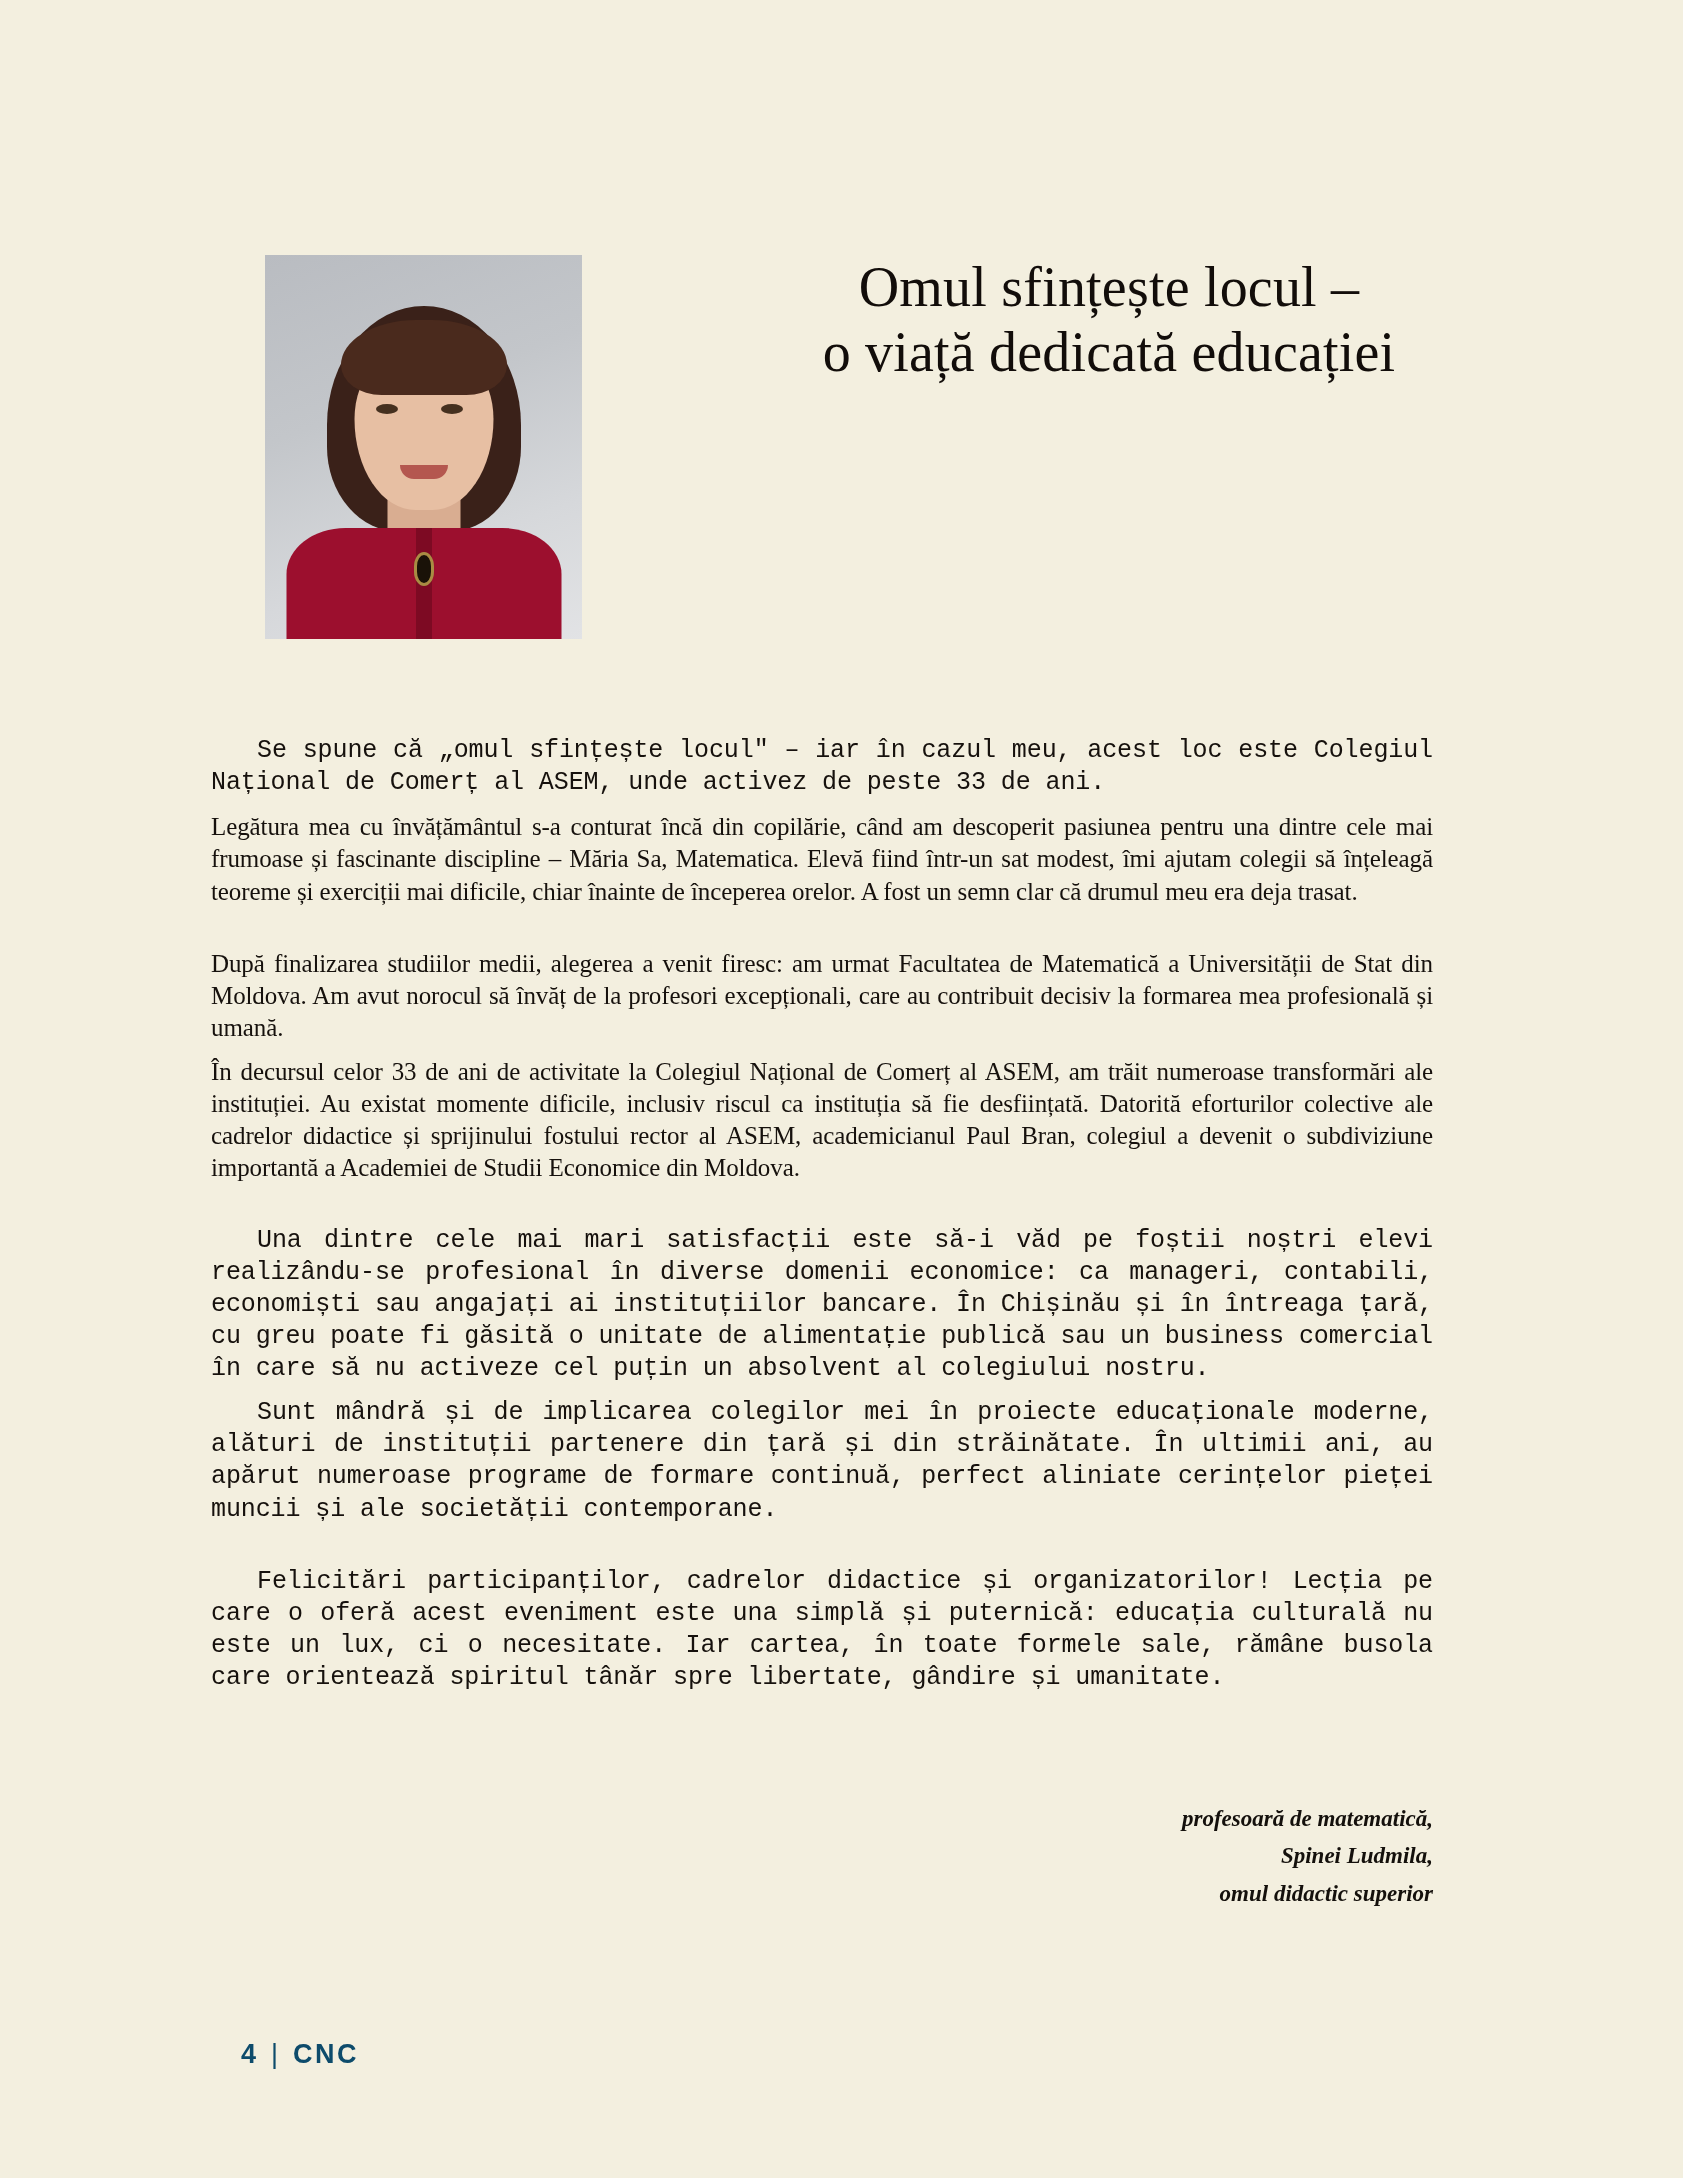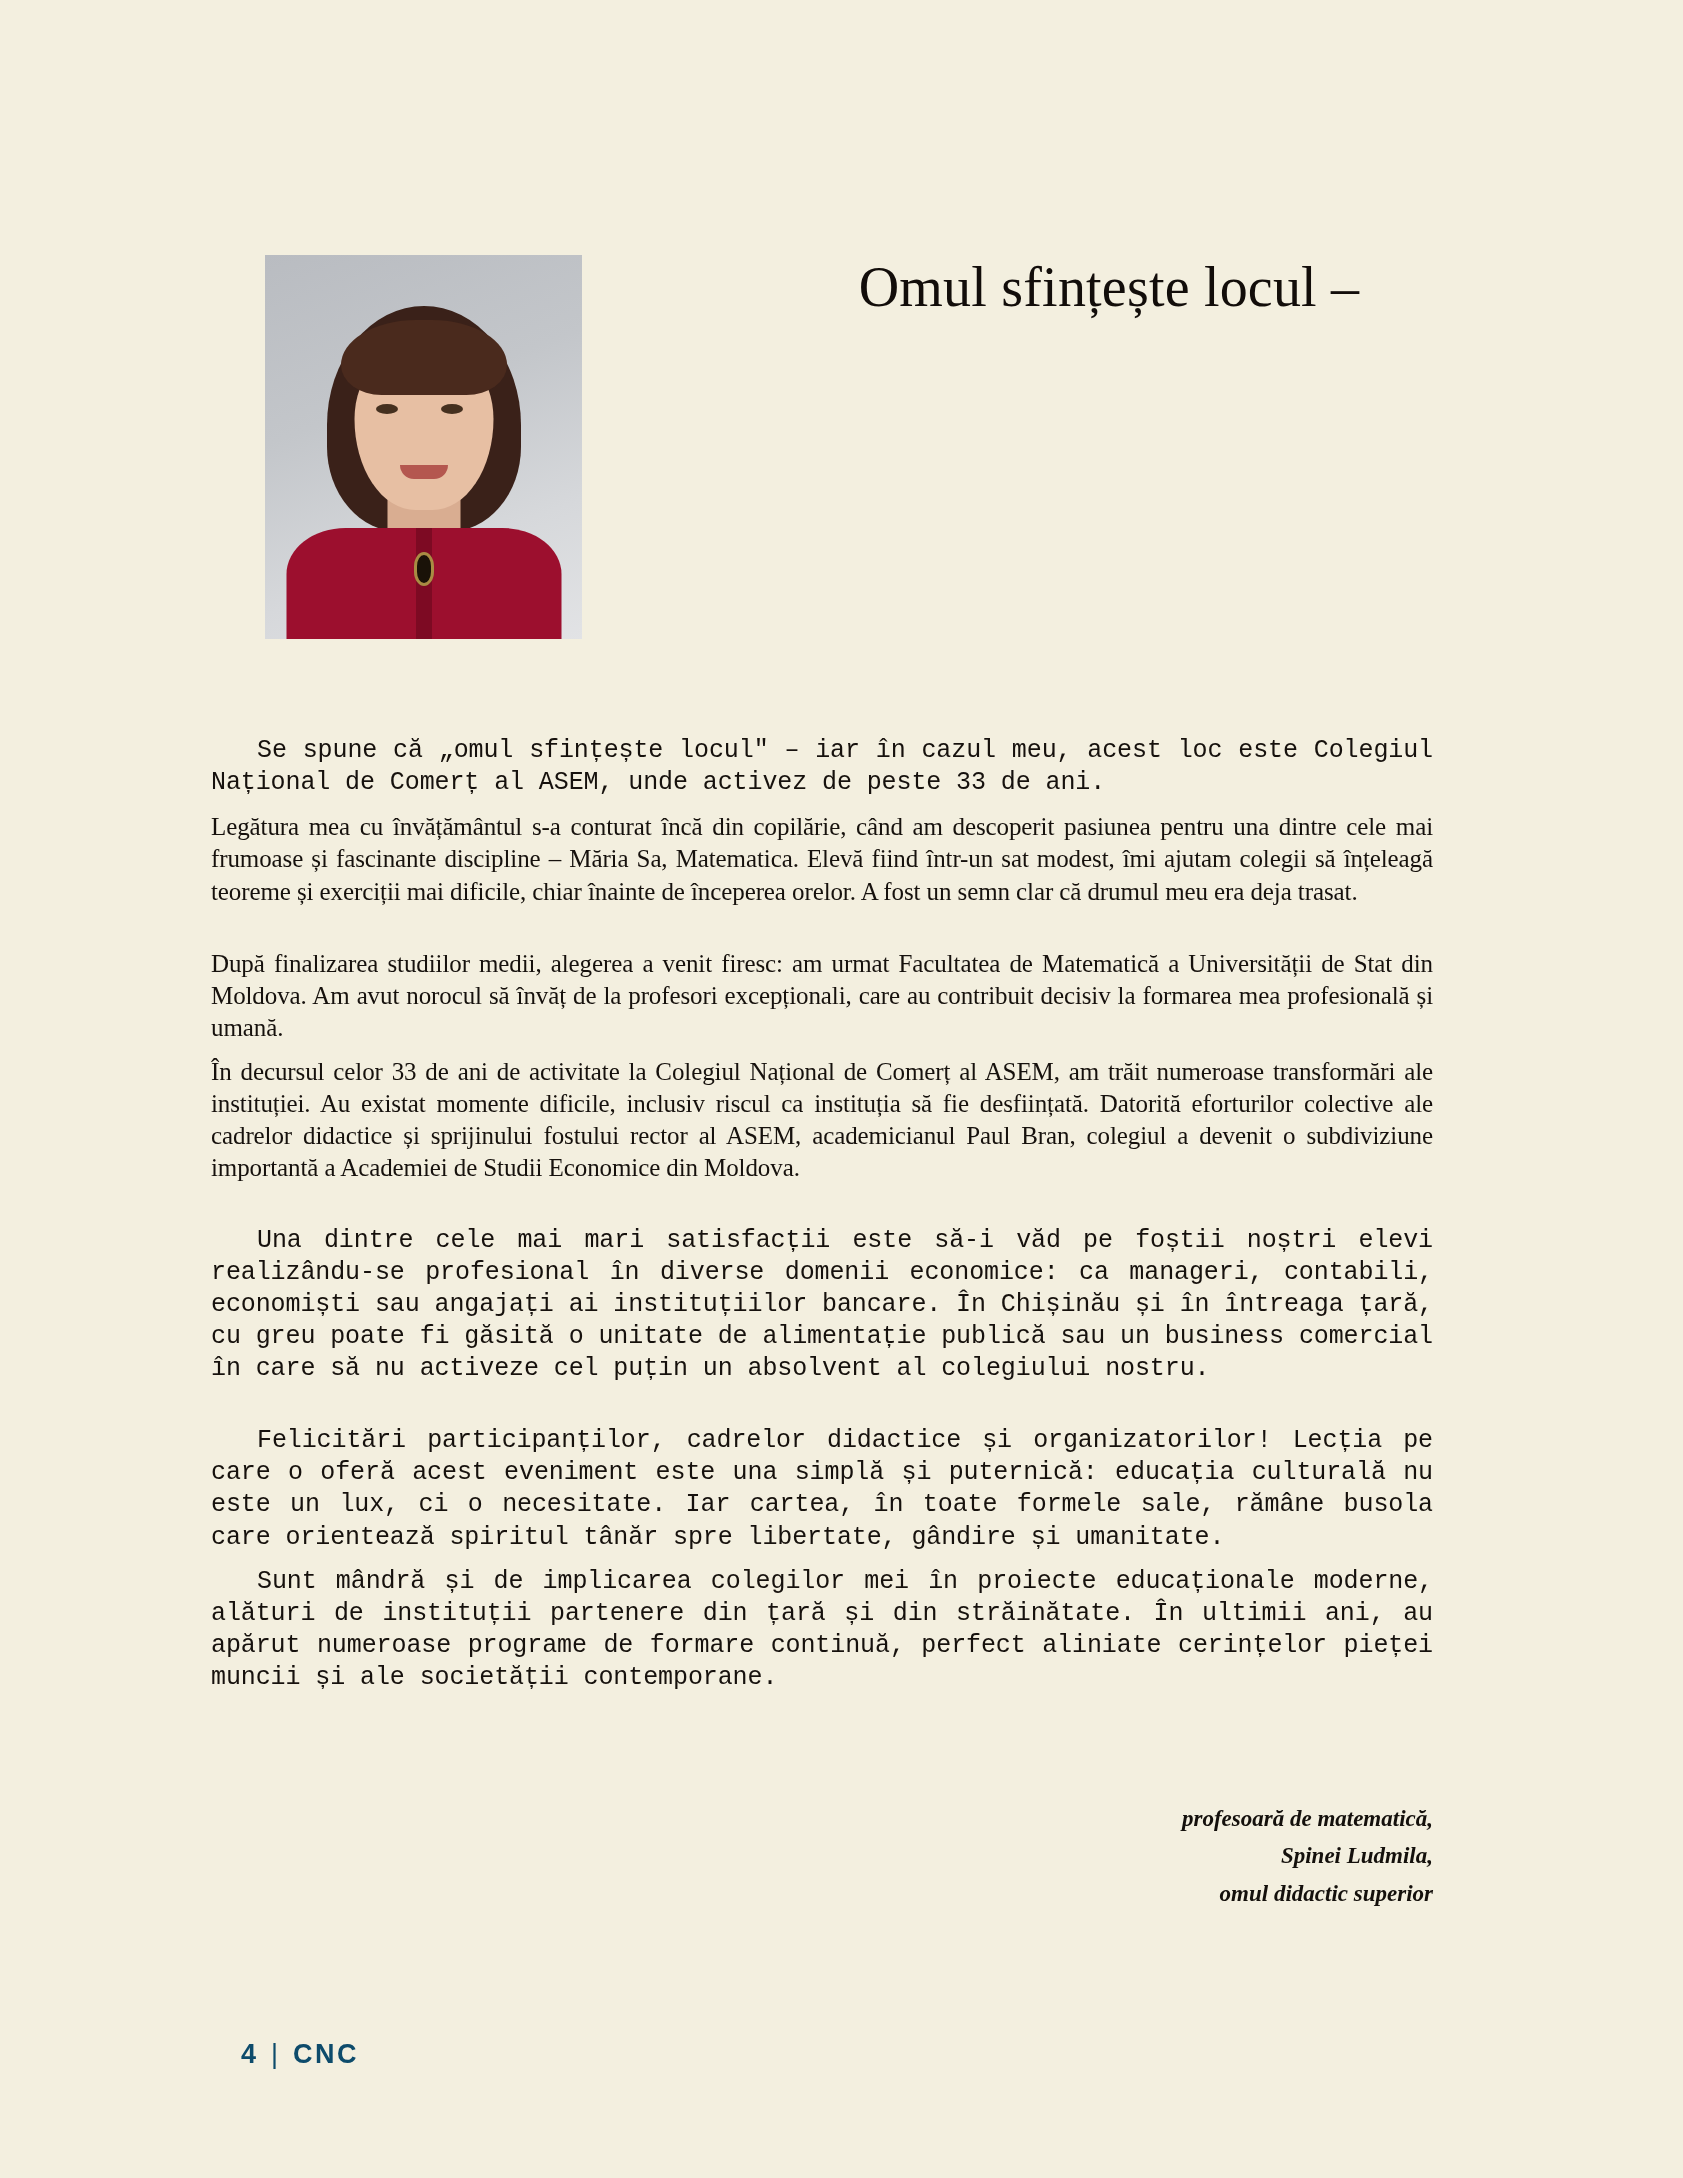--- a/index.html
+++ b/index.html
@@ -238,32 +238,33 @@
         <div class="pf-eye right"></div>
         <div class="pf-mouth"></div>
         <div class="pf-body"></div>
         <div class="pf-lapel"></div>
         <div class="pf-brooch"></div>
       </div>
     </div>
 
     <div class="title-block">
       <div class="title-line">Omul sfințește locul –</div>
+      <div class="title-line">o viață dedicată educației</div>
     </div>
 
   </div>
 
   <div class="article">
     <p class="para indent">Se spune că „omul sfințește locul" – iar în cazul meu, acest loc este Colegiul Național de Comerț al ASEM, unde activez de peste 33 de ani.</p>
     <p class="para gap-small">Legătura mea cu învățământul s-a conturat încă din copilărie, când am descoperit pasiunea pentru una dintre cele mai frumoase și fascinante discipline – Măria Sa, Matematica. Elevă fiind într-un sat modest, îmi ajutam colegii să înțeleagă teoreme și exerciții mai dificile, chiar înainte de începerea orelor. A fost un semn clar că drumul meu era deja trasat.</p>
     <p class="para gap-before">După finalizarea studiilor medii, alegerea a venit firesc: am urmat Facultatea de Matematică a Universității de Stat din Moldova. Am avut norocul să învăț de la profesori excepționali, care au contribuit decisiv la formarea mea profesională și umană.</p>
     <p class="para gap-small">În decursul celor 33 de ani de activitate la Colegiul Național de Comerț al ASEM, am trăit numeroase transformări ale instituției. Au existat momente dificile, inclusiv riscul ca instituția să fie desființată. Datorită eforturilor colective ale cadrelor didactice și sprijinului fostului rector al ASEM, academicianul Paul Bran, colegiul a devenit o subdiviziune importantă a Academiei de Studii Economice din Moldova.</p>
     <p class="para indent gap-before">Una dintre cele mai mari satisfacții este să-i văd pe foștii noștri elevi realizându-se profesional în diverse domenii economice: ca manageri, contabili, economiști sau angajați ai instituțiilor bancare. În Chișinău și în întreaga țară, cu greu poate fi găsită o unitate de alimentație publică sau un business comercial în care să nu activeze cel puțin un absolvent al colegiului nostru.</p>
+    <p class="para indent gap-small">Sunt mândră și de implicarea colegilor mei în proiecte educaționale moderne, alături de instituții partenere din țară și din străinătate. În ultimii ani, au apărut numeroase programe de formare continuă, perfect aliniate cerințelor pieței muncii și ale societății contemporane.</p>
     <p class="para indent gap-before">Felicitări participanților, cadrelor didactice și organizatorilor! Lecția pe care o oferă acest eveniment este una simplă și puternică: educația culturală nu este un lux, ci o necesitate. Iar cartea, în toate formele sale, rămâne busola care orientează spiritul tânăr spre libertate, gândire și umanitate.</p>
-    <p class="para indent gap-small">Sunt mândră și de implicarea colegilor mei în proiecte educaționale moderne, alături de instituții partenere din țară și din străinătate. În ultimii ani, au apărut numeroase programe de formare continuă, perfect aliniate cerințelor pieței muncii și ale societății contemporane.</p>
   </div>
 
   <div class="signature">
     <div class="sig-line">profesoară de matematică,</div>
     <div class="sig-line">Spinei Ludmila,</div>
     <div class="sig-line">omul didactic superior</div>
   </div>
 
   <div class="footer">
     <span>4</span>

